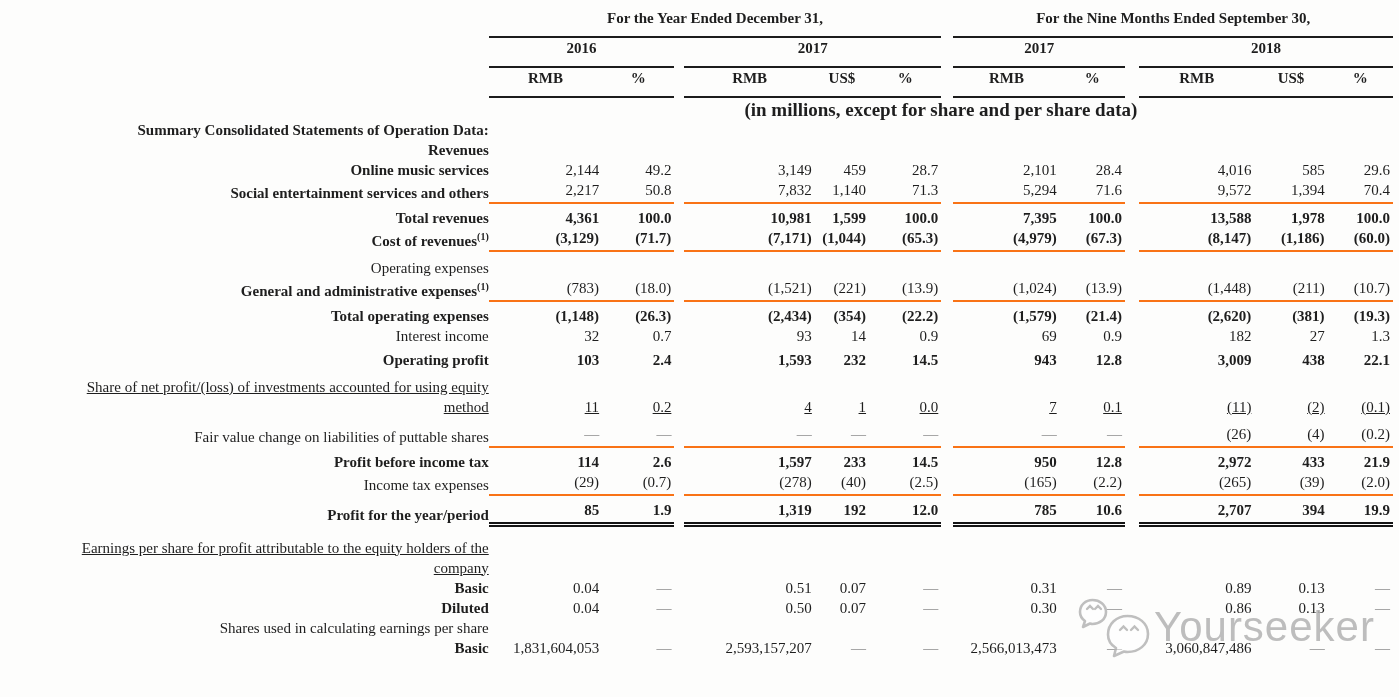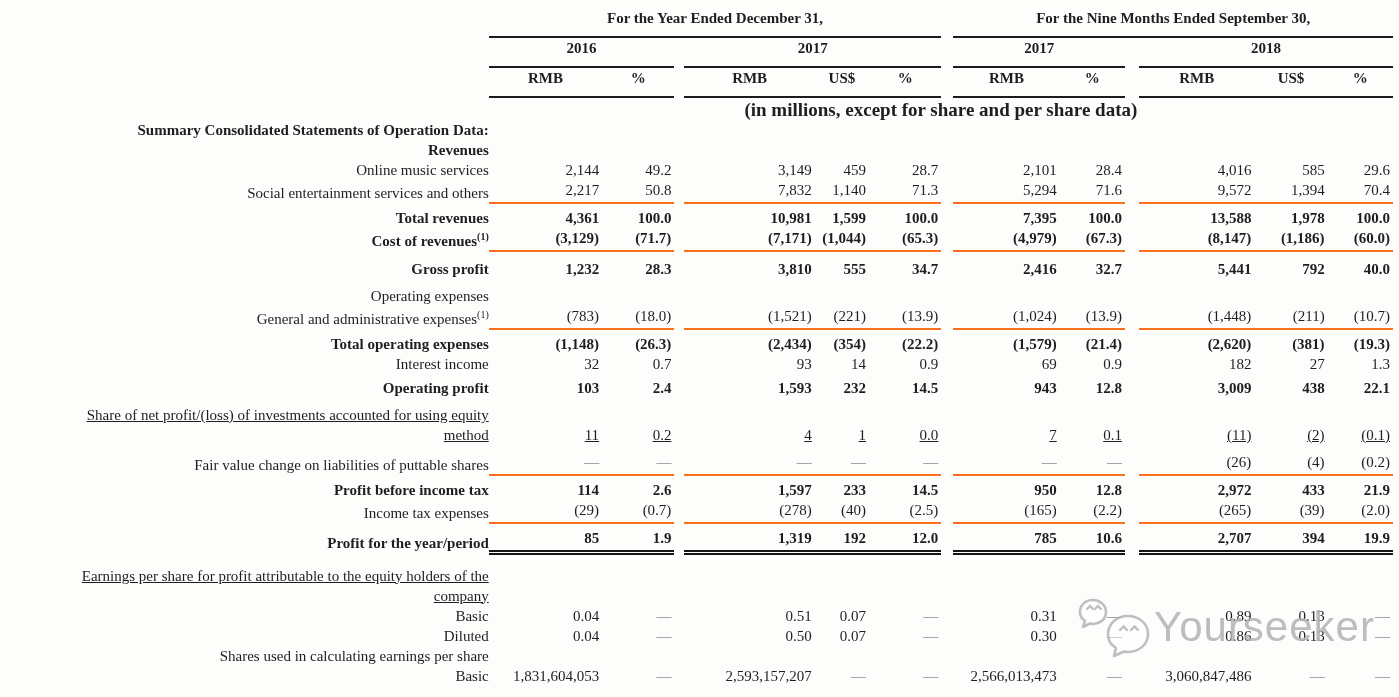--- a/index.html
+++ b/index.html
@@ -4,21 +4,21 @@
 <style>
   html,body{margin:0;padding:0;background:#fdfdfc;}
   .page{position:relative;width:1399px;height:697px;overflow:hidden;
         font-family:"Liberation Serif", serif;color:#1e1e1e;background:#fdfdfc;}
   table{border-collapse:collapse;table-layout:fixed;width:1393px;margin-top:8px;}
   td,th{font-size:15px;line-height:20px;padding:0;vertical-align:bottom;white-space:nowrap;overflow:visible;}
   thead th{font-weight:bold;text-align:center;vertical-align:bottom;padding-bottom:8px;}
   .rule{border-bottom:2px solid #1c1c1c;}
   .note{font-weight:bold;text-align:center;font-size:19px;padding-top:2px;}
   td.label{text-align:right;padding-left:10px;}
-  td.label.indent{padding-left:46px;}
+  td.label.indent{padding-left:46px;font-weight:bold;}
   td.label.wrap{padding-left:30px;text-indent:-20px;white-space:normal;}
   td.label.bold,td.label.section-bold{font-weight:bold;}
   td.val{text-align:right;padding-right:3px;}
   tr.r-bold td{font-weight:bold;}
   td.ul{border-bottom:2px solid #f97316;padding-bottom:2px;}
   td.dul{border-bottom:5px double #141414;padding-bottom:2px;}
   .dash{color:#8a8a8a;}
   sup{font-size:10px;line-height:0;}
   tr.gap-xs td{padding-top:4px;}
   tr.gap-sm td{padding-top:7px;}
@@ -179,36 +179,20 @@
           <td class="val ul">(1,044)</td>
           <td class="val ul">(65.3)</td>
           <td class="gapcol"></td>
           <td class="val ul">(4,979)</td>
           <td class="val ul">(67.3)</td>
           <td class="gapcol"></td>
           <td class="val ul">(8,147)</td>
           <td class="val ul">(1,186)</td>
           <td class="val ul">(60.0)</td>
         </tr>
-        <tr class="r-bold gap-sm">
-          <td class="label bold">Gross profit</td>
-          <td class="val">1,232</td>
-          <td class="val">28.3</td>
-          <td class="gapcol"></td>
-          <td class="val">3,810</td>
-          <td class="val">555</td>
-          <td class="val">34.7</td>
-          <td class="gapcol"></td>
-          <td class="val">2,416</td>
-          <td class="val">32.7</td>
-          <td class="gapcol"></td>
-          <td class="val">5,441</td>
-          <td class="val">792</td>
-          <td class="val">40.0</td>
-        </tr>
         <tr class="r-plain gap-sm">
           <td class="label plain">Operating expenses</td>
           <td class="val"></td>
           <td class="val"></td>
           <td class="gapcol"></td>
           <td class="val"></td>
           <td class="val"></td>
           <td class="val"></td>
           <td class="gapcol"></td>
           <td class="val"></td>

